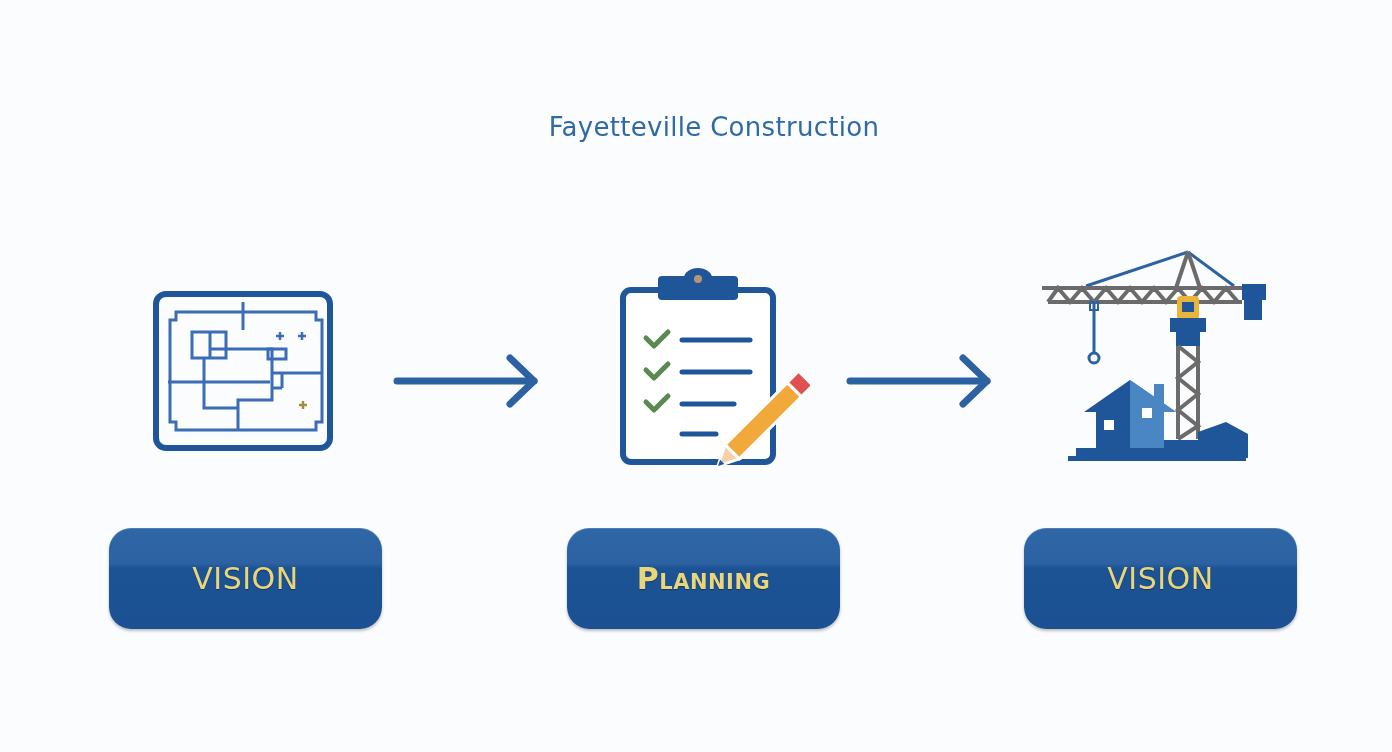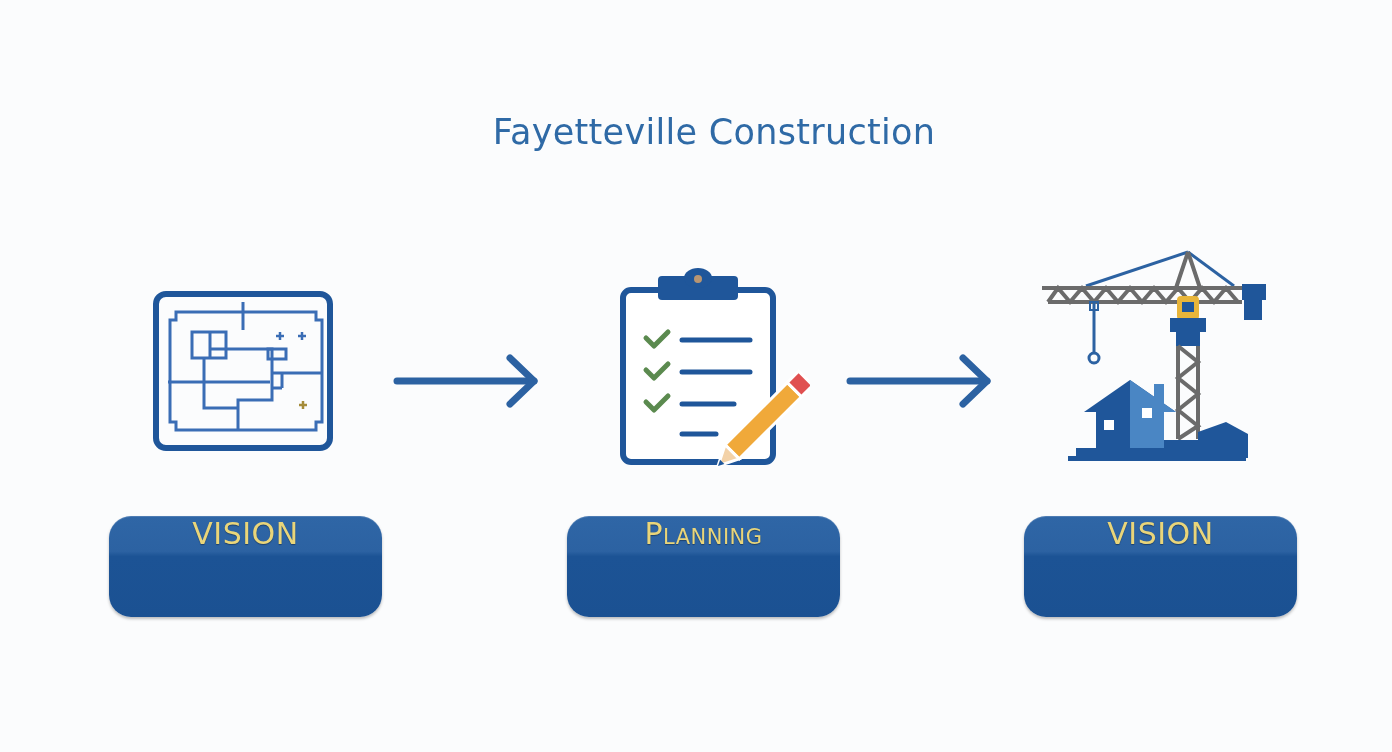--- a/index.html
+++ b/index.html
@@ -4,39 +4,39 @@
 <style>
   html, body { margin:0; padding:0; }
   body {
     width:1392px; height:752px; overflow:hidden;
     background:#fbfcfd;
     font-family:"DejaVu Sans", sans-serif;
     position:relative;
   }
   .title {
     position:absolute; left:0; right:0; top:112px;
-    text-align:center; font-size:35px; color:#2f6aa6;
+    text-align:center; font-size:26px; color:#2f6aa6;
     letter-spacing:0.3px;
     padding-left:36px;
   }
   .icon { position:absolute; }
   .arrow { position:absolute; }
   .step-btn {
-    position:absolute; top:516px; width:273px; height:101px;
+    position:absolute; top:528px; width:273px; height:101px;
     border-radius:22px;
     background:linear-gradient(180deg,#2f66a6 0%,#2c62a2 35%,#1c5395 40%,#1b5192 100%);
     box-shadow:0 2px 3px rgba(0,0,0,0.25), inset 0 1px 0 rgba(255,255,255,0.15);
-    display:flex; align-items:flex-start; justify-content:center;
+    display:flex; align-items:center; justify-content:center;
     cursor:pointer;
   }
   .step-btn span {
     color:#e9d57a; font-size:30px; letter-spacing:0.5px;
     text-shadow:0 1px 1px rgba(0,0,0,0.35);
   }
-  .smallcaps { font-variant:small-caps; }
+  .smallcaps { font-variant:small-caps;font-weight:bold; }
 </style>
 </head>
 <body>
 
 <div class="title">Fayetteville Construction</div>
 
 <svg class="icon" style="left:152px;top:290px" width="182" height="162" viewBox="0 0 182 162">
   <rect x="4" y="4" width="174" height="154" rx="10" fill="none" stroke="#1f569a" stroke-width="6"></rect>
   <g fill="none" stroke="#3a6db5" stroke-width="3">
     <path d="M24 22 L164 22 L164 30 L170 30 L170 132 L164 132 L164 140 L24 140 L24 132 L18 132 L18 30 L24 30 Z"></path>

